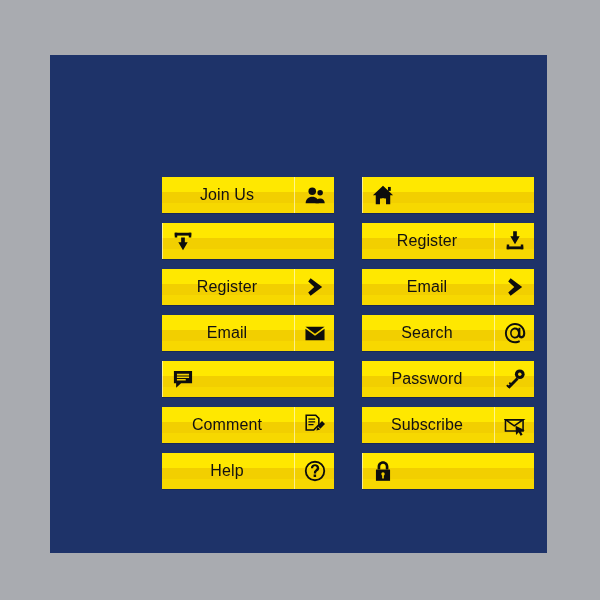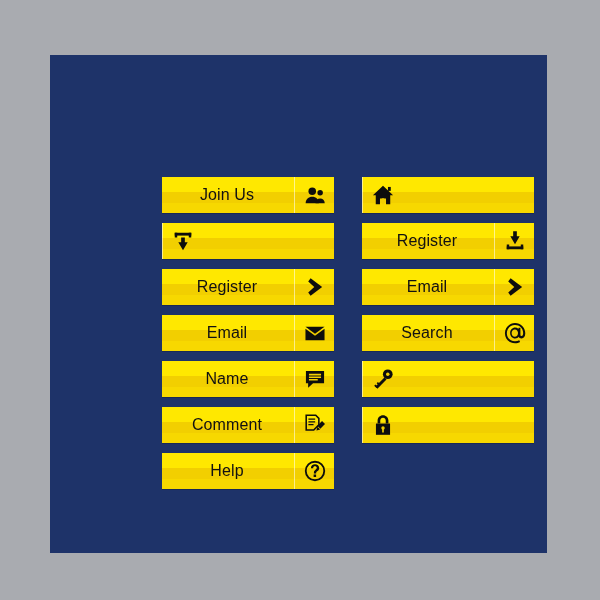--- a/index.html
+++ b/index.html
@@ -136,21 +136,20 @@
           <span class="btn-label">Email</span>
           <span class="btn-icon">
             <svg viewBox="0 0 24 24">
                 <path d="M1.6 7.4 12 15.1l10.4-7.7V20H1.6z"></path>
                 <path d="M1.6 5.1h20.8L12 12.9z"></path>
               </svg>
           </span>
         </div>
 
         <div class="btn">
-          <span class="btn-label">Name</span>
           <span class="btn-icon">
             <svg viewBox="0 0 24 24">
                 <path d="M2.1 3.2h19.8v13.4H9.9l-5.4 5v-5H2.1z"></path>
                 <path d="M5.4 6.4h13.2v1.7H5.4zM5.4 9.2h13.2v1.7H5.4zM5.4 12h9.6v1.7H5.4z" fill="#f2cf00"></path>
               </svg>
           </span>
         </div>
 
         <div class="btn">
           <span class="btn-label">Comment</span>
@@ -212,30 +211,41 @@
           <span class="btn-label">Search</span>
           <span class="btn-icon">
             <svg viewBox="0 0 24 24">
                 <path d="M12 1.2C5.9 1.2 1 6.1 1 12.2S5.9 23.2 12 23.2c2.2 0 4.1-.5 5.6-1.4l-1-1.8c-1.2.7-2.8 1.1-4.6 1.1-5 0-8.9-3.9-8.9-8.9S7 3.3 12 3.3s8.9 3.8 8.9 8.6c0 2-.6 3.3-1.8 3.3-.8 0-1.2-.5-1.2-1.4V6.3h-2.1v1.3a4.9 4.9 0 0 0-3.6-1.5c-3.1 0-5.5 2.6-5.5 6s2.4 6 5.5 6c1.7 0 3-.7 3.8-1.9.5 1.2 1.6 1.9 3.1 1.9 2.5 0 4.1-2.2 4.1-5.7C23.2 6.1 18.2 1.2 12 1.2zm-.2 14.9c-2 0-3.5-1.7-3.5-4s1.5-4 3.5-4 3.5 1.7 3.5 4-1.5 4-3.5 4z"></path>
               </svg>
           </span>
         </div>
 
 
         <div class="btn">
+          <span class="btn-label">Password</span>
           <span class="btn-icon">
             <svg viewBox="0 0 24 24">
                 <circle cx="17.2" cy="6.8" r="5.3"></circle>
                 <circle cx="17.2" cy="6.8" r="1.9" fill="#f2cf00"></circle>
                 <path d="m13.6 10.4 2.2 2.2-9.9 9.9-2.2-2.2z"></path>
                 <path d="m6.5 15.3 2.4 2.4-1.4 1.4-2.4-2.4zM3.8 18 6.2 20.4 4.8 21.8 2.4 19.4z"></path>
               </svg>
           </span>
         </div>
 
+        <div class="btn">
+          <span class="btn-label">Subscribe</span>
+          <span class="btn-icon">
+            <svg viewBox="0 0 24 24">
+                <path d="M1.6 6.2h19.2v12.4H1.6z" fill="none" stroke="#0d0d0d" stroke-width="1.7"></path>
+                <path d="M1.6 6.2 11.2 13l9.6-6.8z" fill="none" stroke="#0d0d0d" stroke-width="1.7"></path>
+                <path d="m12.6 12.9 10.1 4.7-4.4 1.1 2 3.8-2.2 1.2-2-3.9-3 3z"></path>
+              </svg>
+          </span>
+        </div>
 
         <div class="btn">
           <span class="btn-icon">
             <svg viewBox="0 0 24 24">
                 <path d="M12 1.3c-3.3 0-5.9 2.6-5.9 5.9v3.2h2.9V7.2c0-1.7 1.3-3 3-3s3 1.3 3 3v3.2h2.9V7.2c0-3.3-2.6-5.9-5.9-5.9z"></path>
                 <path d="M4.3 10.4h15.4v12.3H4.3z"></path>
                 <circle cx="12" cy="15.3" r="1.9" fill="#f2cf00"></circle>
                 <path d="M11.1 16.2h1.8v3.9h-1.8z" fill="#f2cf00"></path>
               </svg>
           </span>

